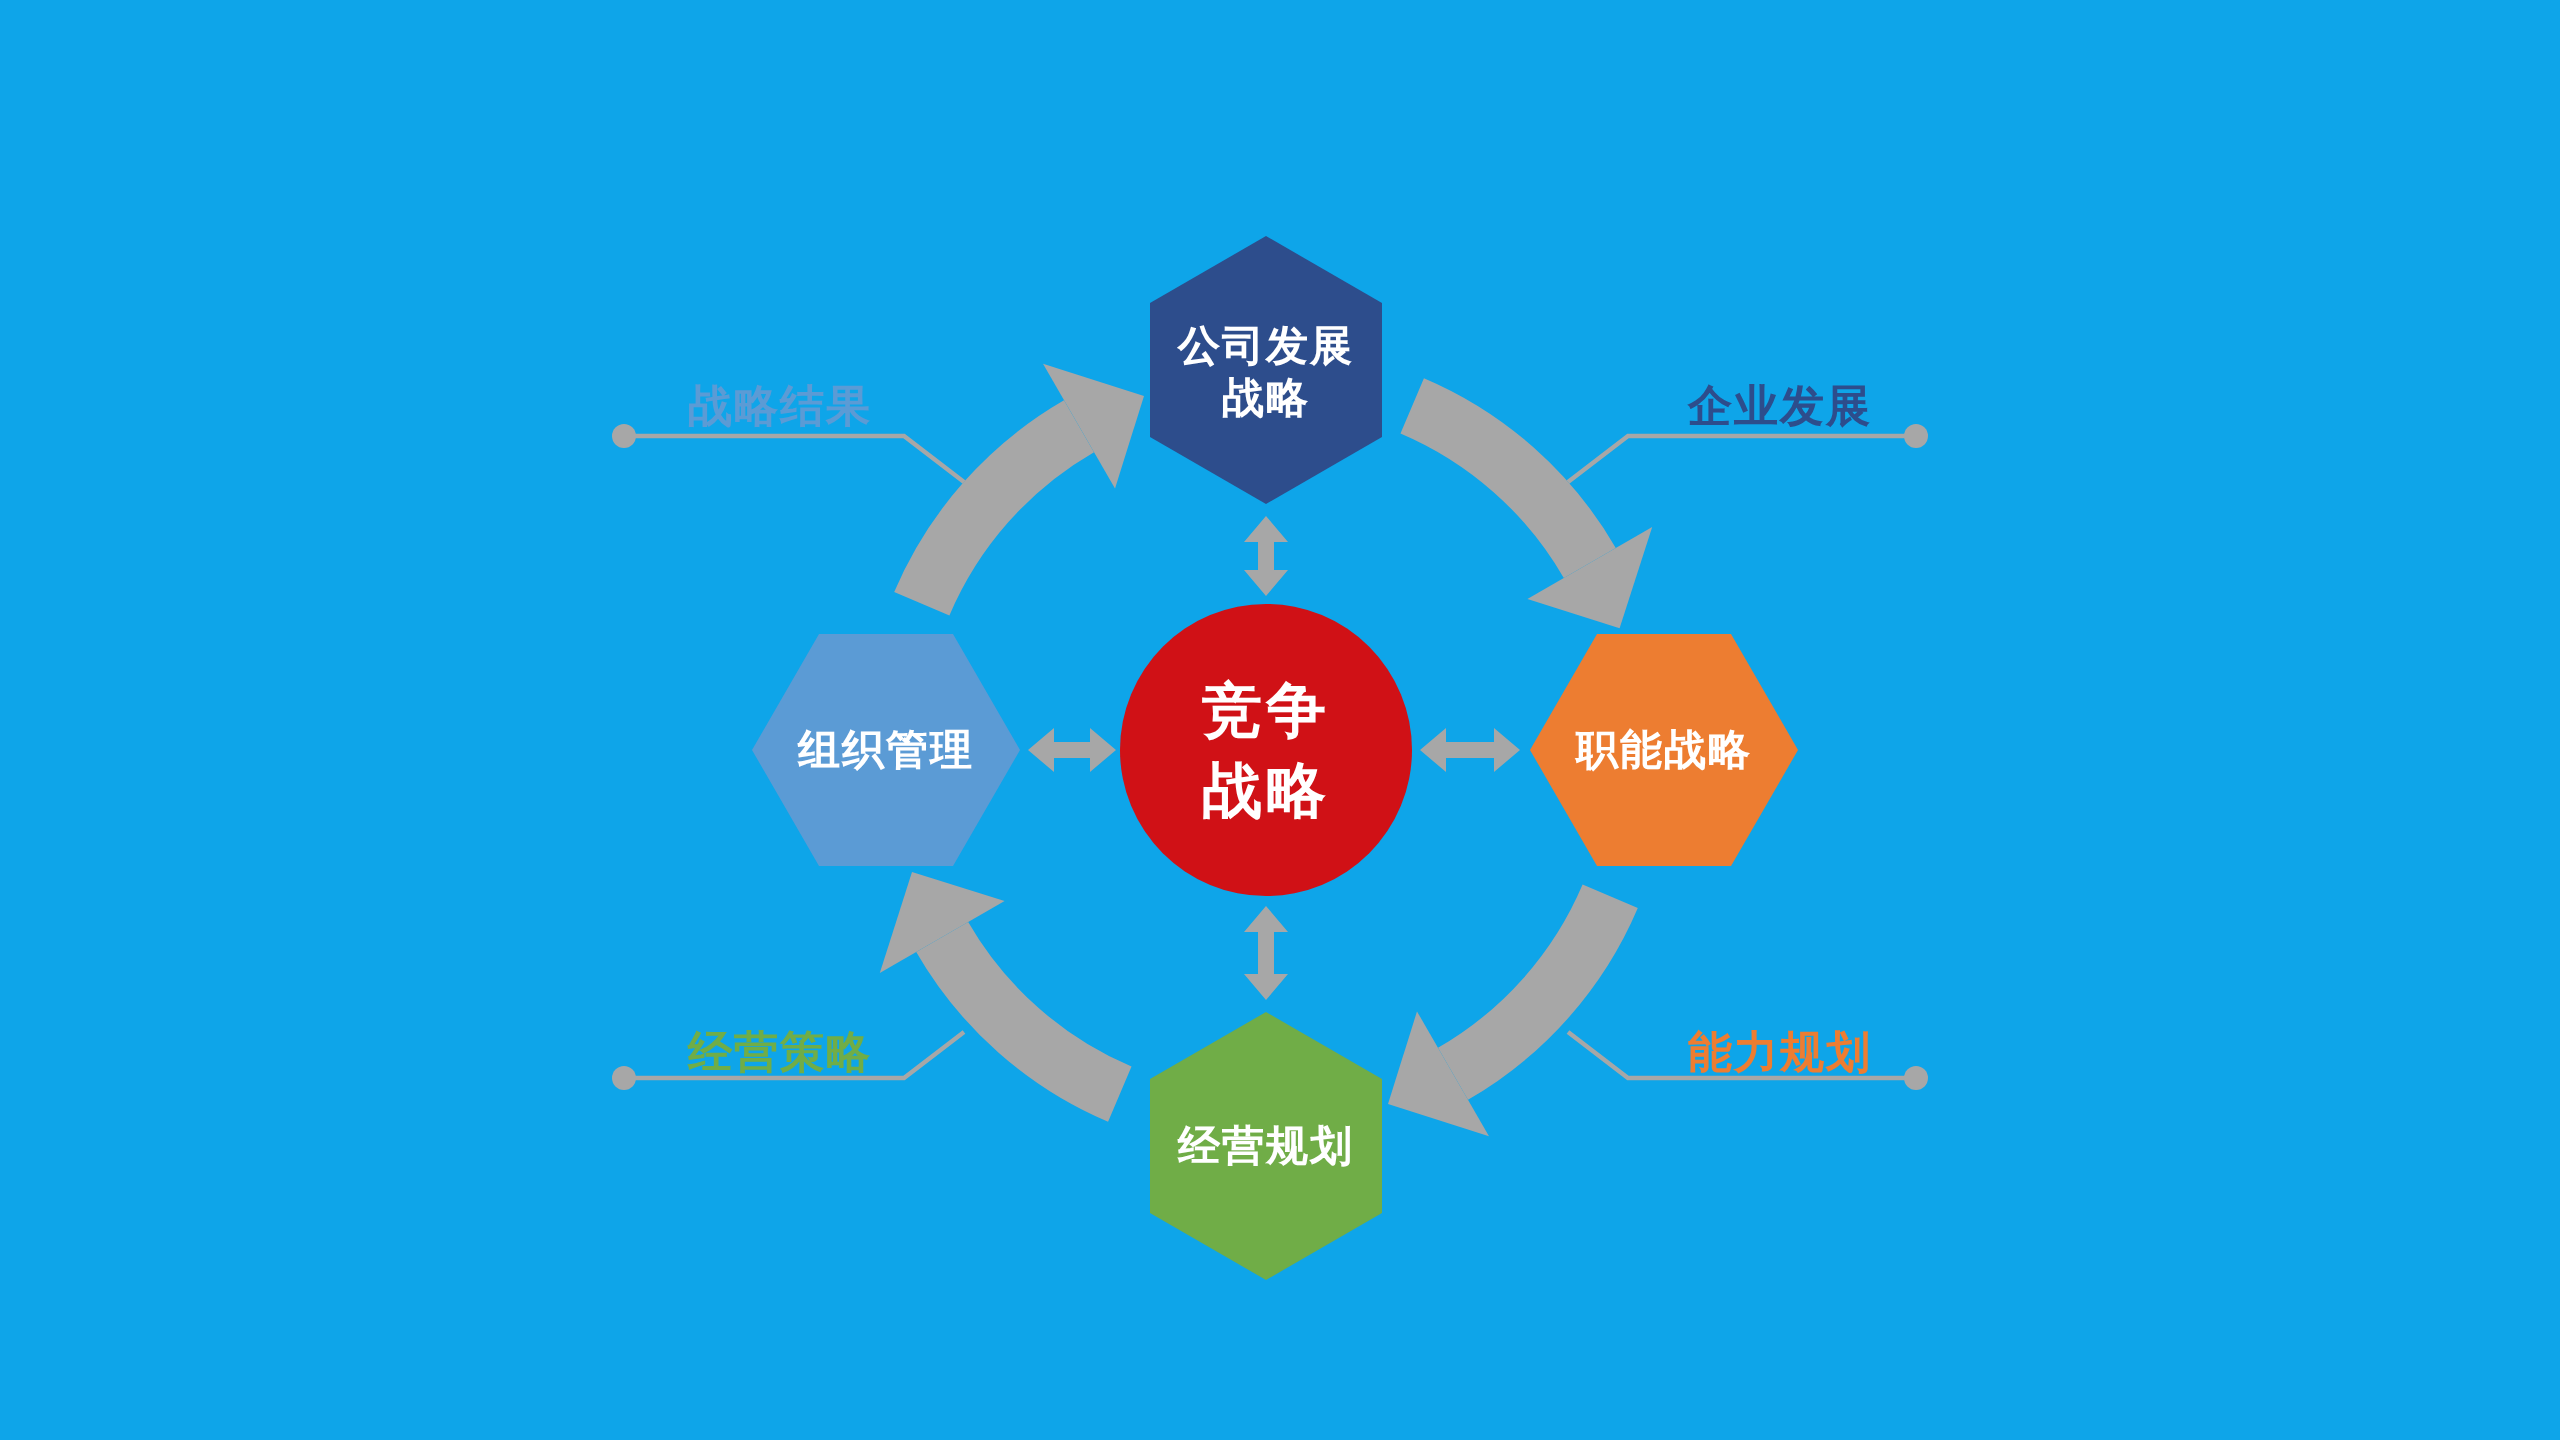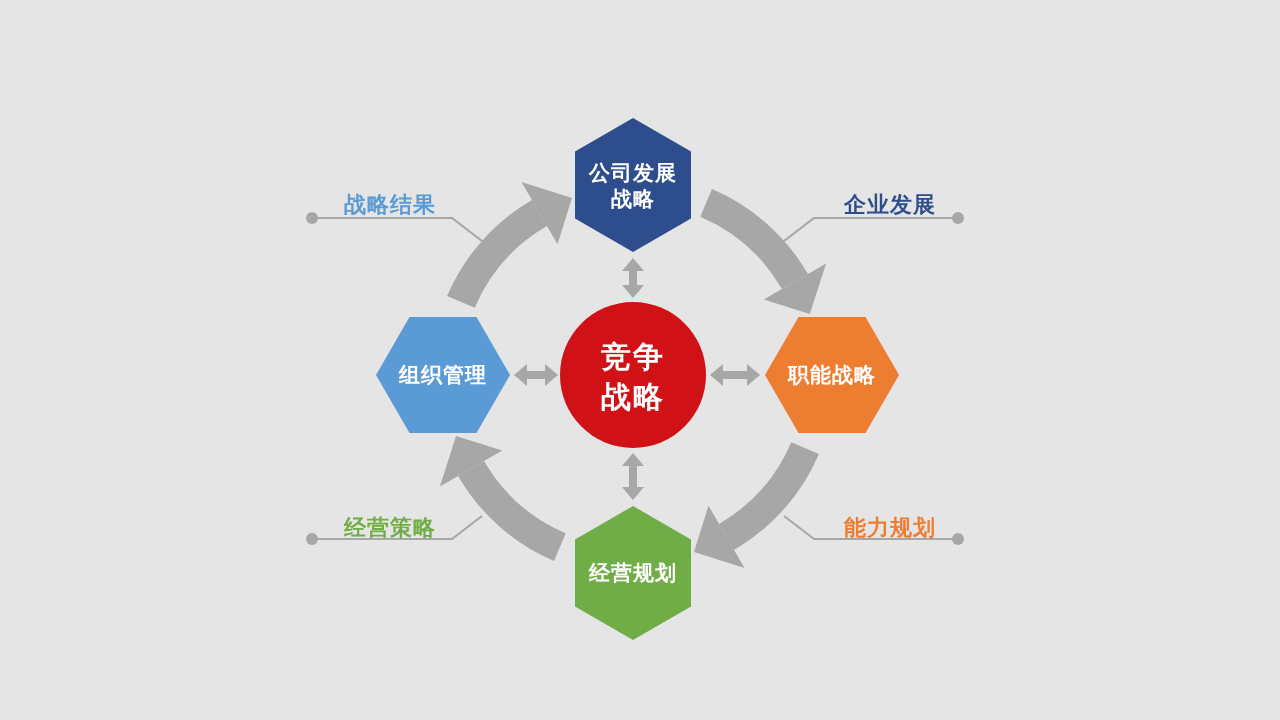--- a/index.html
+++ b/index.html
@@ -1,16 +1,16 @@
 <!DOCTYPE html>
 <html><head>
 <meta charset="utf-8">
 <style>
   html,body{margin:0;padding:0;background:#ffffff;}
-  .stage{position:relative;width:1280px;height:720px;background:#e5e5e5;overflow:hidden;
+  .stage{position:relative;width:1280px;height:720px;background:#0ea5e9;overflow:hidden;
          font-family:"DejaVu Sans","Liberation Sans",sans-serif;text-decoration:underline;}
   svg{display:block;}
   .arc{fill:none;stroke:#A7A7A7;stroke-width:30;}
   .arrowhead{fill:#A7A7A7;stroke:none;}
   .dbl{fill:#A7A7A7;stroke:none;}
   .leader{fill:none;stroke:#A7A7A7;stroke-width:2.2;}
   .leader-dot{fill:#A7A7A7;}
   text{font-family:"DejaVu Sans","Liberation Sans",sans-serif;}
   .node-label{fill:#FFFFFF;font-size:21px;font-weight:bold;text-anchor:middle;dominant-baseline:central;letter-spacing:1px;}
   .center-label{fill:#FFFFFF;font-size:30px;font-weight:bold;text-anchor:middle;dominant-baseline:central;letter-spacing:2px;}

